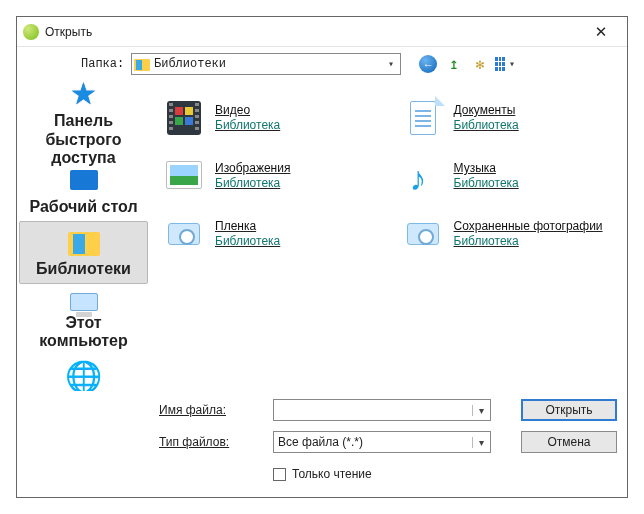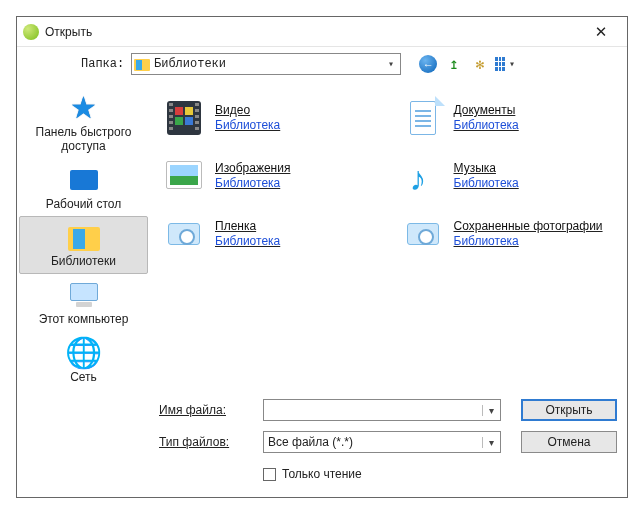--- a/index.html
+++ b/index.html
@@ -68,21 +68,21 @@
   .grid3 span{background:#2f7bd1;}
   .body { flex:1; display:flex; overflow:hidden; }
   .places { width:133px; border-right:none; display:flex; flex-direction:column;
     padding: 6px 2px; gap: 0; align-items:stretch; }
   .place {
     display:flex; flex-direction:column; align-items:center; justify-content:center;
     height:72px; text-align:center; padding:4px 2px; border:1px solid transparent;
     border-radius:2px; gap:2px; line-height:1.15;
   }
   .place.selected { background:#e0e0e0; border:1px solid #b8b8b8; }
-  .place .plabel { font-size:12px; }
+  .place .plabel { font-size:16px;font-weight:bold; }
   .ico32 { width:36px; height:32px; position:relative; }
   
   .star { color:#1a8be3; font-size:30px; line-height:32px; text-shadow:0 0 1px #0b5ea7;}
   
   .desk-rect{position:absolute;left:4px;top:6px;width:28px;height:20px;background:#1878d6;border-radius:2px;}
   
   .lib-folder{position:absolute;left:2px;top:6px;width:32px;height:24px;background:#ffcf4a;border-radius:2px;}
   .lib-folder::after{content:"";position:absolute;left:5px;top:2px;width:12px;height:20px;background:#3aa9e8;}
   
   .pc-mon{position:absolute;left:4px;top:4px;width:28px;height:18px;background:#c6e4ff;border:1px solid #6fa9d8;border-radius:2px;}
@@ -94,40 +94,40 @@
     grid-template-columns: 1fr 1fr; grid-auto-rows: 54px;
     align-content:start; column-gap: 20px; row-gap: 4px;
   }
   .lib-item {
     display:flex; align-items:center; gap:10px; padding:2px;
     border:1px solid transparent; border-radius:2px;text-decoration:underline;
   }
   .lib-ico { width:42px; height:42px; position:relative; flex:none; }
   .item-texts { display:flex; flex-direction:column; line-height:1.25; }
   .item-name { color:#111; }
-  .item-sub { color:#1d4ed8; }
+  .item-sub { color:#0f766e; }
   
   .film{position:absolute;left:4px;top:4px;width:34px;height:34px;background:#2e3640;border-radius:3px;}
   .film::before,.film::after{content:"";position:absolute;top:2px;bottom:2px;width:4px;background:repeating-linear-gradient(#888 0 3px,#2e3640 3px 6px);}
   .film::before{left:2px}.film::after{right:2px}
   .film-center{position:absolute;left:12px;top:10px;width:18px;height:18px;display:grid;grid-template-columns:1fr 1fr;grid-template-rows:1fr 1fr;gap:2px;}
   .film-center span:nth-child(1){background:#d63d3d}.film-center span:nth-child(2){background:#e7c93a}
   .film-center span:nth-child(3){background:#3aa64a}.film-center span:nth-child(4){background:#3a79d6}
   .docpage{position:absolute;left:8px;top:4px;width:26px;height:34px;background:#fff;border:1px solid #7bb6e6;border-radius:2px;}
   .docpage::before{content:"";position:absolute;left:4px;top:8px;right:4px;height:2px;background:#7bb6e6;box-shadow:0 5px 0 #7bb6e6,0 10px 0 #7bb6e6,0 15px 0 #7bb6e6;}
   .docfold{position:absolute;right:-1px;top:-1px;width:0;height:0;border-top:10px solid #fff;border-left:10px solid #bde0fb;}
   .photo{position:absolute;left:3px;top:6px;width:36px;height:28px;background:#fff;border:1px solid #bbb;border-radius:2px;}
   .photo::after{content:"";position:absolute;left:3px;top:3px;right:3px;bottom:3px;background:linear-gradient(#9bd5ff 0 55%,#3aa64a 55% 100%);}
   .note{position:absolute;left:8px;top:6px;font-size:34px;color:#1ea0e4;line-height:1;}
   .cam{position:absolute;left:5px;top:10px;width:32px;height:22px;background:#cfe8fb;border:1px solid #7cb9e6;border-radius:3px;}
   .cam::after{content:"";position:absolute;left:10px;top:5px;width:12px;height:12px;border-radius:50%;background:#fff;border:2px solid #6fa9d8;}
   .bottom {
     border-top: none; padding: 6px 10px 10px 142px; display:grid;
     grid-template-columns: 84px 1fr 96px; grid-auto-rows: 26px;
-    gap: 6px 20px; align-items:center;
+    gap: 6px 30px; align-items:center;
   }
   .flabel { text-align:left; }
   .underline { text-decoration: underline; text-decoration-color:#222; }
   .txt-combo { display:flex; border:1px solid #888; height:22px; align-items:center; background:#fff; }
   .txt-combo .txt { flex:1; padding:0 4px; }
   .txt-combo .dd { width:18px; border-left:1px solid #bbb; text-align:center; font-size:10px; color:#444; }
   .winbtn {
     height:22px; border:1px solid #8a8a8a; background:#e7e7e7;
     display:flex; align-items:center; justify-content:center;
   }

